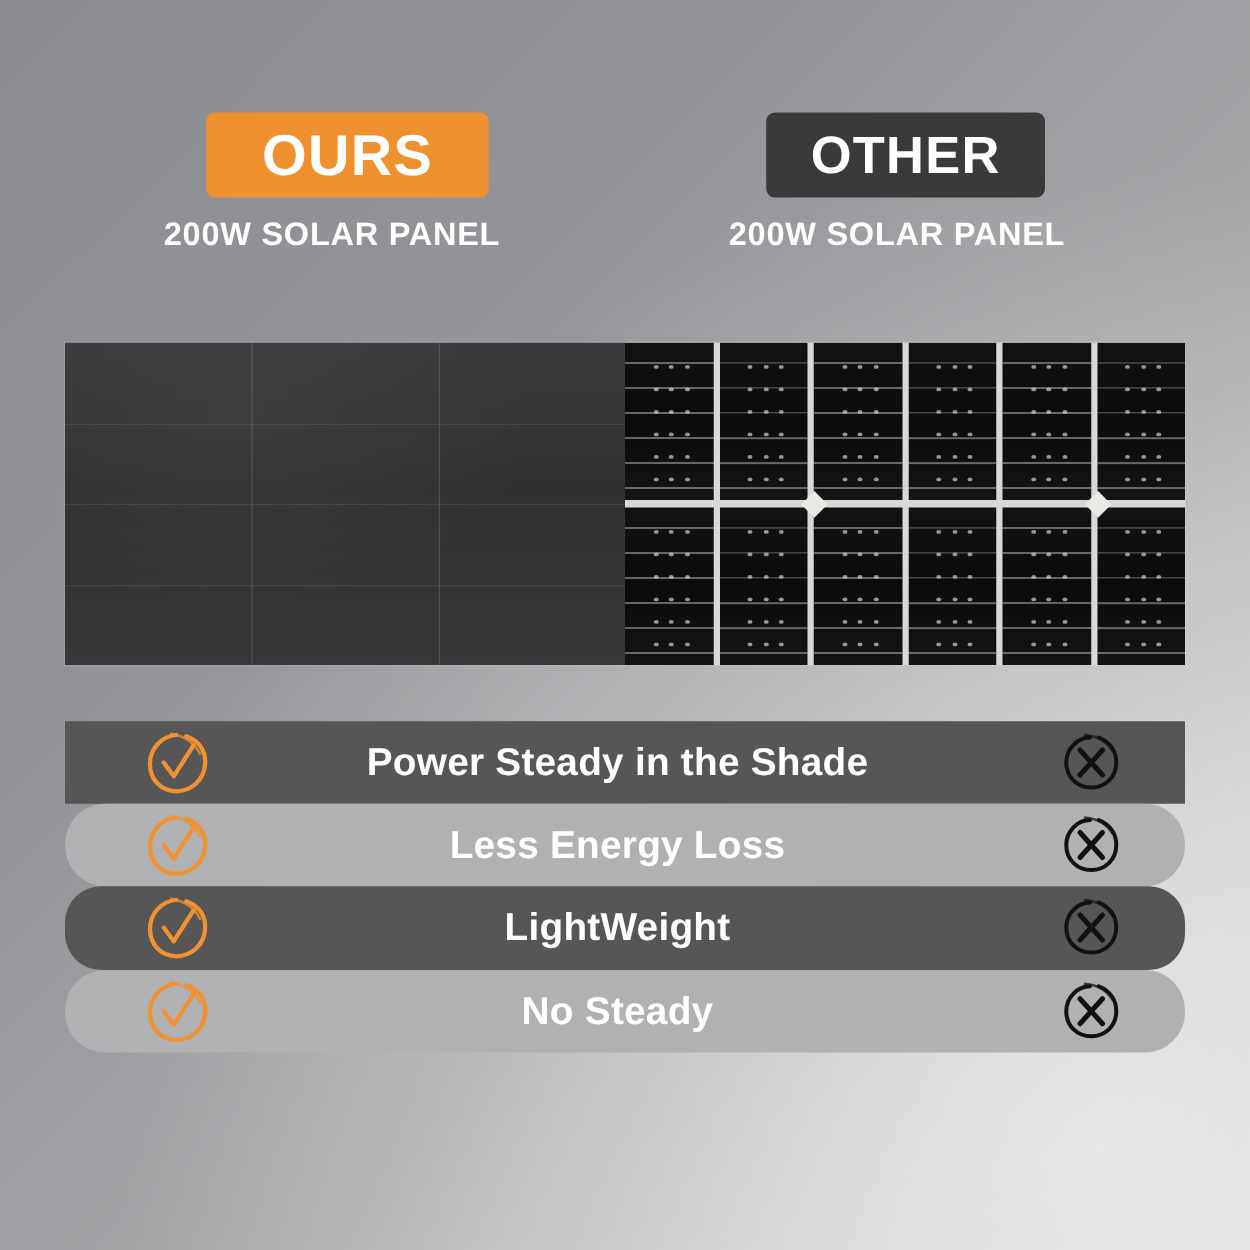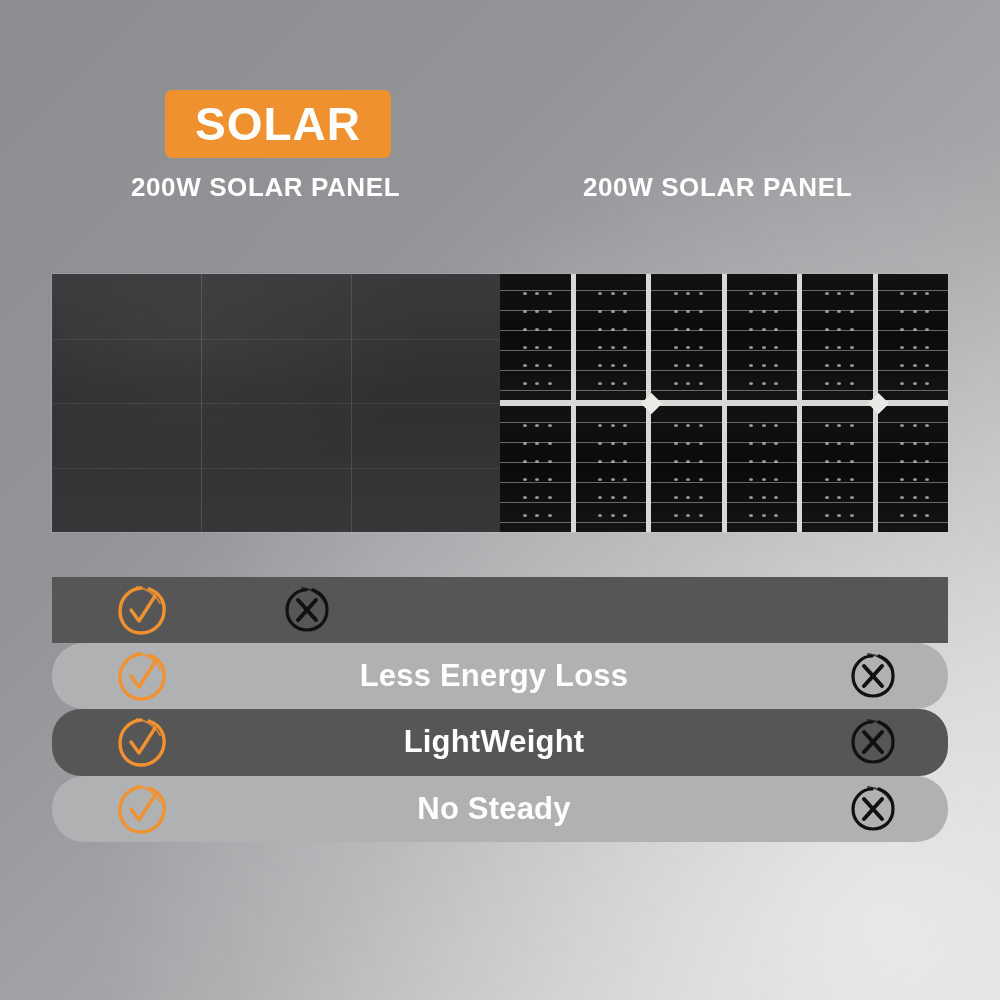--- a/index.html
+++ b/index.html
@@ -180,24 +180,27 @@
   }
 
   .ico { display: block; }
 </style>
 </head>
 <body>
 
 <div id="page">
 
   <div class="badge badge-ours" style="background: rgb(240, 145, 47);">
-    <span>SOLAR</span>
+    <span>OURS</span>
   </div>
   <div class="subtitle subtitle-ours">200W SOLAR PANEL</div>
 
+  <div class="badge badge-other" style="background: rgb(58, 58, 58);">
+    <span>OTHER</span>
+  </div>
   <div class="subtitle subtitle-other">200W SOLAR PANEL</div>
 
   <div id="panel-block">
 
     <div id="panel-ours" style="background: linear-gradient(rgba(255, 255, 255, 0.035) 0%, rgba(0, 0, 0, 0.06) 45%, rgba(255, 255, 255, 0.02) 100%), rgb(50, 51, 53);">
       <div class="sheen"></div>
     <div class="vline" style="left: 149px;"></div>
         <div class="vline" style="left: 299px;"></div>
         <div class="hline" style="top: 65px;"></div>
         <div class="hline" style="top: 129px;"></div>
@@ -441,20 +444,21 @@
 
   <div id="table">
       <div class="row dark" style="background: rgb(86, 86, 87);">
         <div class="cell-mark">
           <svg class="ico" width="50" height="54" viewBox="0 0 50 54" fill="none">
             <path d="M32 6 C44 10 48 20 47 29 C46 41 36 50 24 50 C12 50 3 41 3 28 C3 16 12 6 24 5" stroke="#f2912f" stroke-width="3.4" stroke-linecap="round" fill="none"></path>
             <path d="M20 4 C31 6 39 12 43 20" stroke="#f2912f" stroke-width="2.2" stroke-linecap="round" fill="none" opacity="0.75"></path>
             <path d="M14 27 L22 38 L38 13" stroke="#f2912f" stroke-width="3.4" stroke-linecap="round" stroke-linejoin="round" fill="none"></path>
           </svg>
         </div>
+        <div class="cell-label">Power Steady in the Shade</div>
         <div class="cell-cross">
           <svg class="ico" width="46" height="50" viewBox="0 0 46 50" fill="none">
             <path d="M29 5 C39 9 43 17 43 25 C43 37 34 45 23 45 C12 45 3 37 3 25 C3 14 12 5 22 5" stroke="#111111" stroke-width="3.2" stroke-linecap="round" fill="none"></path>
             <path d="M18 3 C28 4 36 9 40 16" stroke="#111111" stroke-width="2" stroke-linecap="round" fill="none" opacity="0.7"></path>
             <path d="M14 15 L32 35" stroke="#111111" stroke-width="4" stroke-linecap="round"></path>
             <path d="M32 15 L14 35" stroke="#111111" stroke-width="4" stroke-linecap="round"></path>
           </svg>
         </div>
       </div>
       <div class="row light" style="background: rgb(176, 177, 178);">

